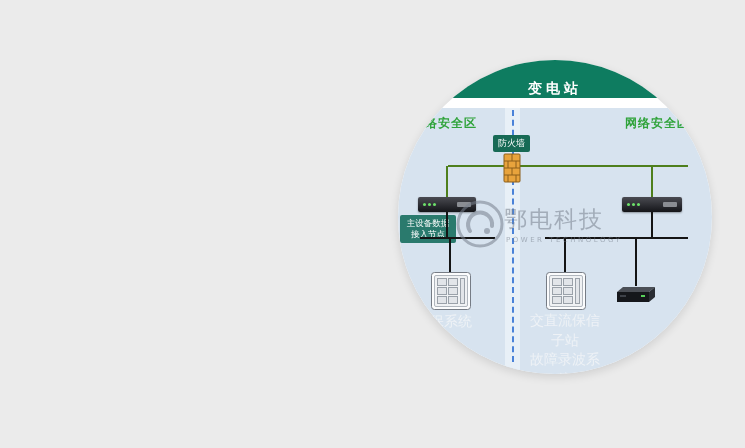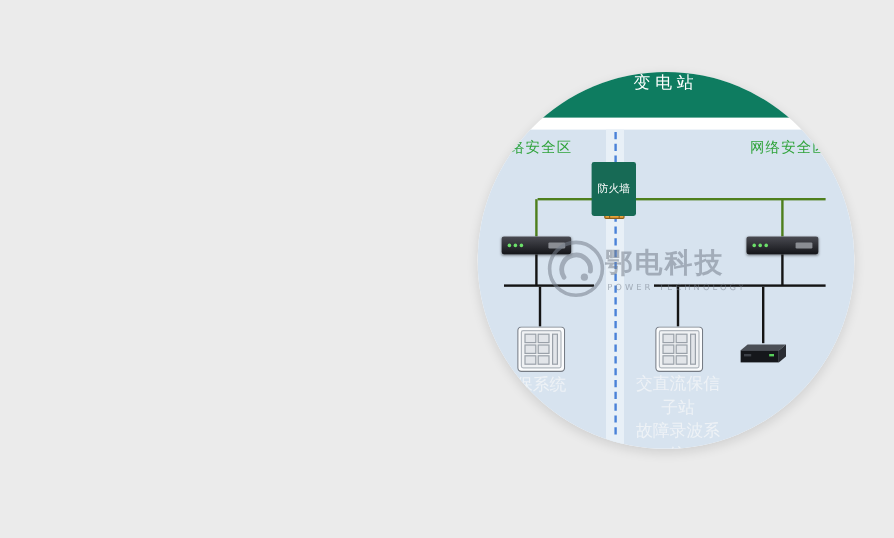--- a/index.html
+++ b/index.html
@@ -15,34 +15,34 @@
     position:absolute;left:398px;top:60px;width:314px;height:314px;
     border-radius:50%;overflow:hidden;background:#ffffff;
     box-shadow:0 3px 10px rgba(0,0,0,.12);
   }
 
   .hdr,.panel,.gap,.zl,.dashv,.fwtag,.fwicon,.hgreen,.vgl,.vgr,
   .sw-l,.sw-r,.nodebox,.vb,.bus,.drop,.dev-l,.dev-m,.bbox,.lbl,
   .wm-logo,.wm-title,.wm-sub{position:absolute}
 
   .hdr{left:0;top:0;width:100%;height:38px;background:#0e7c60;
-       display:flex;align-items:flex-start;justify-content:center;
-       color:#fff;font-size:14px;font-weight:normal;letter-spacing:4px}
+       display:flex;align-items:flex-end;justify-content:center;
+       color:#fff;font-size:14px;font-weight:bold;letter-spacing:4px}
   .panel{left:0;top:48px;width:100%;height:266px;background:#d7e3ef}
   .gap{left:107px;top:48px;width:15px;height:266px;background:#e8f0f7}
 
-  .zl{top:55px;font-size:12px;font-weight:normal;color:#2fa33a;
+  .zl{top:55px;font-size:12px;font-weight:bold;color:#2fa33a;
       white-space:nowrap;letter-spacing:1px}
   .zl-left{left:14px}
   .zl-right{left:227px}
 
   .dashv{left:114px;top:50px;height:252px;width:0;border-left:2px dashed #4a82d8}
 
   .fwtag{left:95px;top:75px;background:#176a55;color:#fff;font-size:9px;
-         padding:16px 5px;border-radius:2px;white-space:nowrap;z-index:5}
+         padding:2px 5px;border-radius:2px;white-space:nowrap;z-index:5}
   .fwicon{left:105px;top:92px;z-index:4}
 
   .hgreen{left:50px;top:105px;width:240px;height:2px;background:#4e7f1d}
   .vgl{left:48px;top:106px;width:2px;height:31px;background:#4e7f1d}
   .vgr{left:253px;top:106px;width:2px;height:31px;background:#4e7f1d}
 
   .switch{height:15px;border-radius:2px;
           background:linear-gradient(#4a4b52,#141519);
           display:flex;align-items:center;gap:2px;padding:0 5px;
           box-shadow:0 1px 2px rgba(0,0,0,.35)}
@@ -71,21 +71,21 @@
   .bbox{left:219px;top:226px}
 
   .lbl{font-size:14px;line-height:1.4;text-align:center}
   .lbl span{display:block}
   .lbl-left{left:18px;top:252px;width:70px;color:#eef2f6}
   .lbl-mid{left:128px;top:251px;width:78px;color:#eef2f6}
   .lbl-right{left:206px;top:251px;width:86px;color:#2e3338;text-align:left}
 
   .wm{color:rgba(118,128,140,.55);z-index:20;pointer-events:none}
   .wm-logo{left:56px;top:138px}
-  .wm-title{left:106px;top:144px;font-size:23px;font-weight:bold;
+  .wm-title{left:106px;top:144px;font-size:23px;font-weight:normal;
             letter-spacing:2px;white-space:nowrap}
   .wm-sub{left:108px;top:176px;font-size:7px;letter-spacing:2.5px;white-space:nowrap}
 </style>
 </head>
 <body>
 
 <div class="stage">
   <div class="circle">
 
     <div class="hdr">
@@ -124,20 +124,24 @@
       <span class="led"></span>
       <span class="slot"></span>
     </div>
     <div class="switch sw-r">
       <span class="led"></span>
       <span class="led"></span>
       <span class="led"></span>
       <span class="slot"></span>
     </div>
 
+    <div class="nodebox">
+      <span>主设备数据</span>
+      <span>接入节点</span>
+    </div>
 
     <div class="vb vb-l"></div>
     <div class="vb vb-r"></div>
     <div class="bus bus-l"></div>
     <div class="bus bus-r"></div>
     <div class="drop drop-l"></div>
     <div class="drop drop-m"></div>
     <div class="drop drop-r"></div>
 
     <svg class="dev-l" width="40" height="38" viewBox="0 0 40 38">

